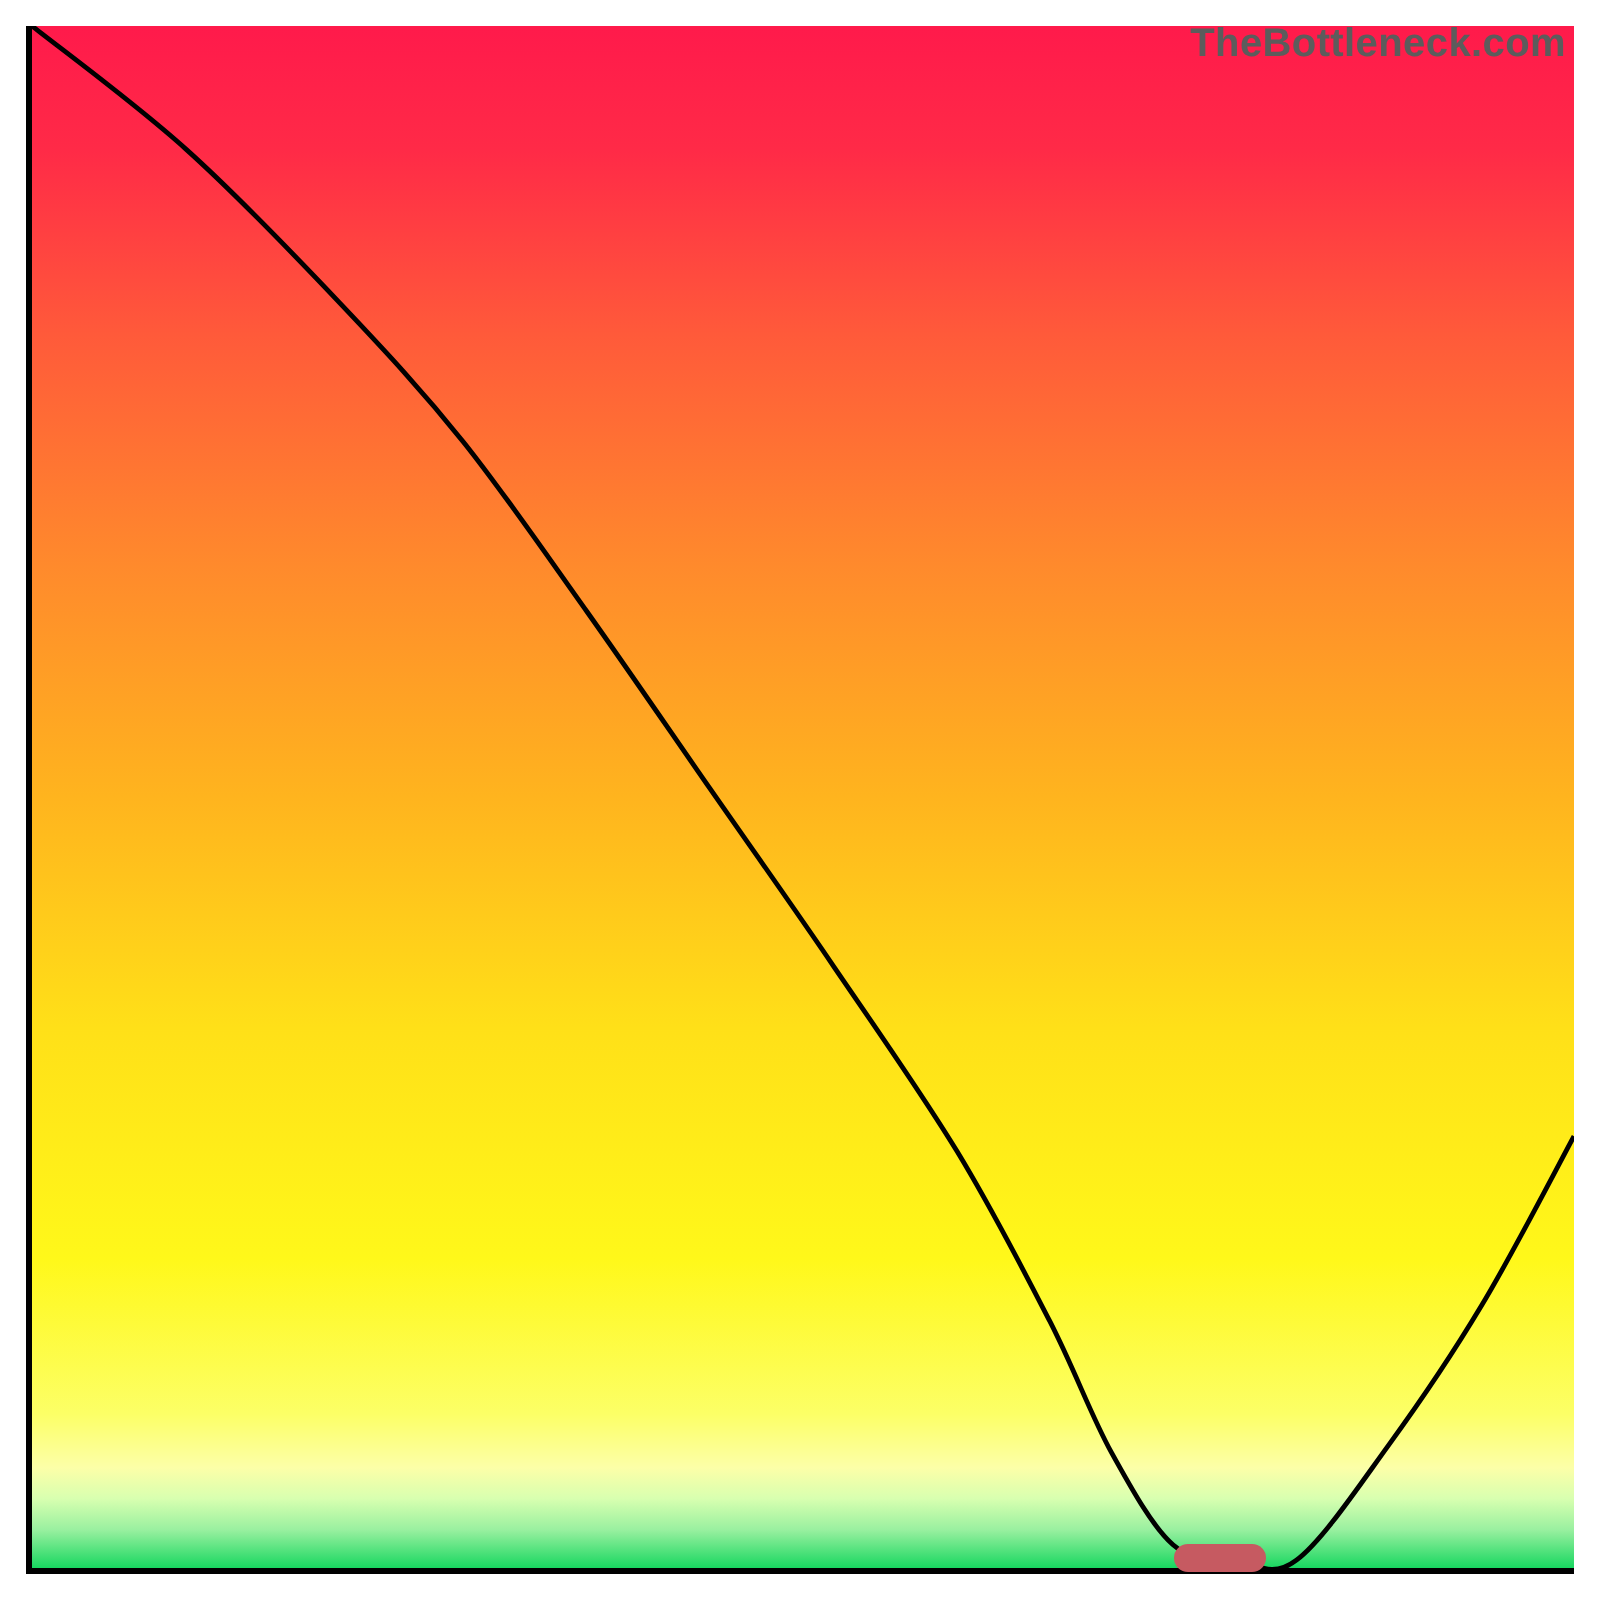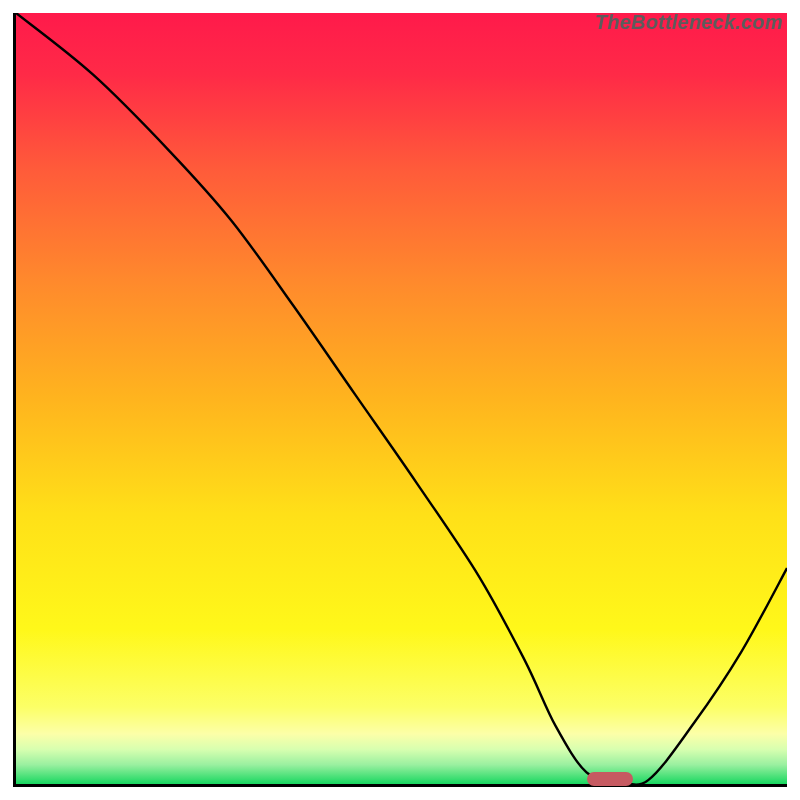--- a/index.html
+++ b/index.html
@@ -8,21 +8,20 @@
     width: 800px;
     height: 800px;
     background: #ffffff;
     font-family: Arial, Helvetica, sans-serif;
     overflow: hidden;
   }
   .stage {
     position: relative;
     width: 800px;
     height: 800px;
-    font-style: italic;
   }
   .plot {
     position: absolute;
     left: 13px;
     top: 13px;
     width: 774px;
     height: 774px;
     border-left: 3px solid #000;
     border-bottom: 3px solid #000;
     box-sizing: border-box;

